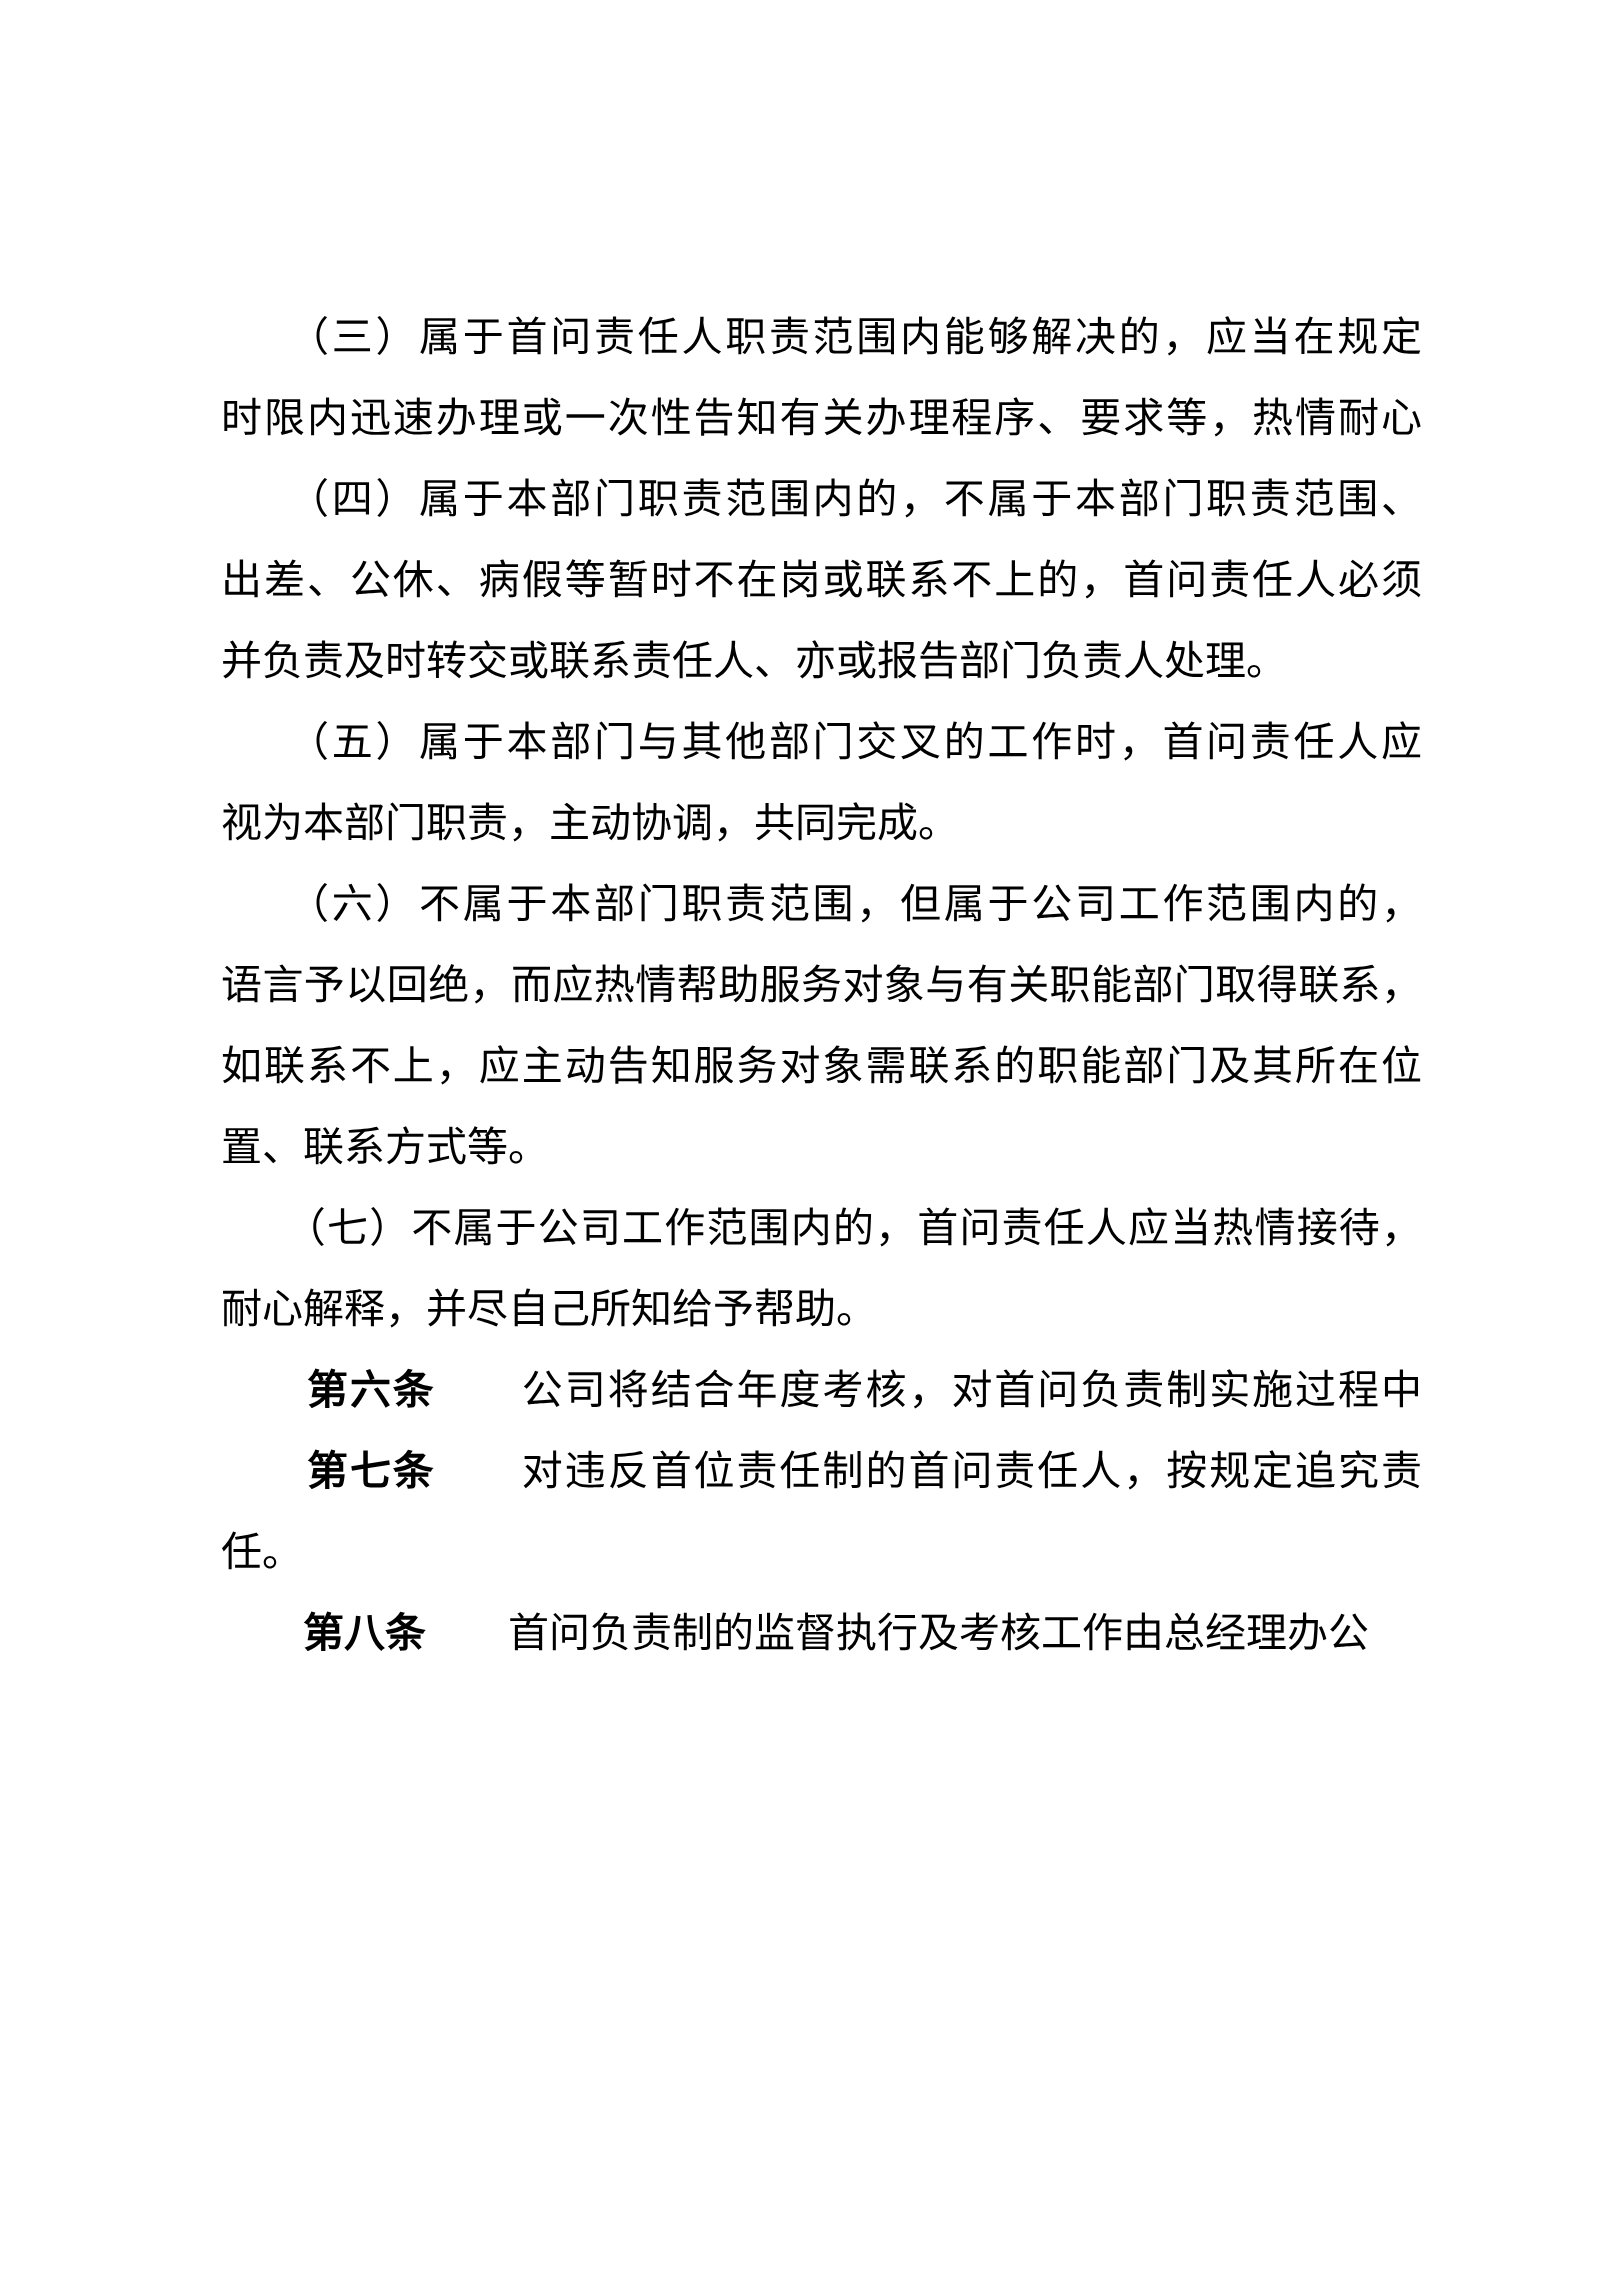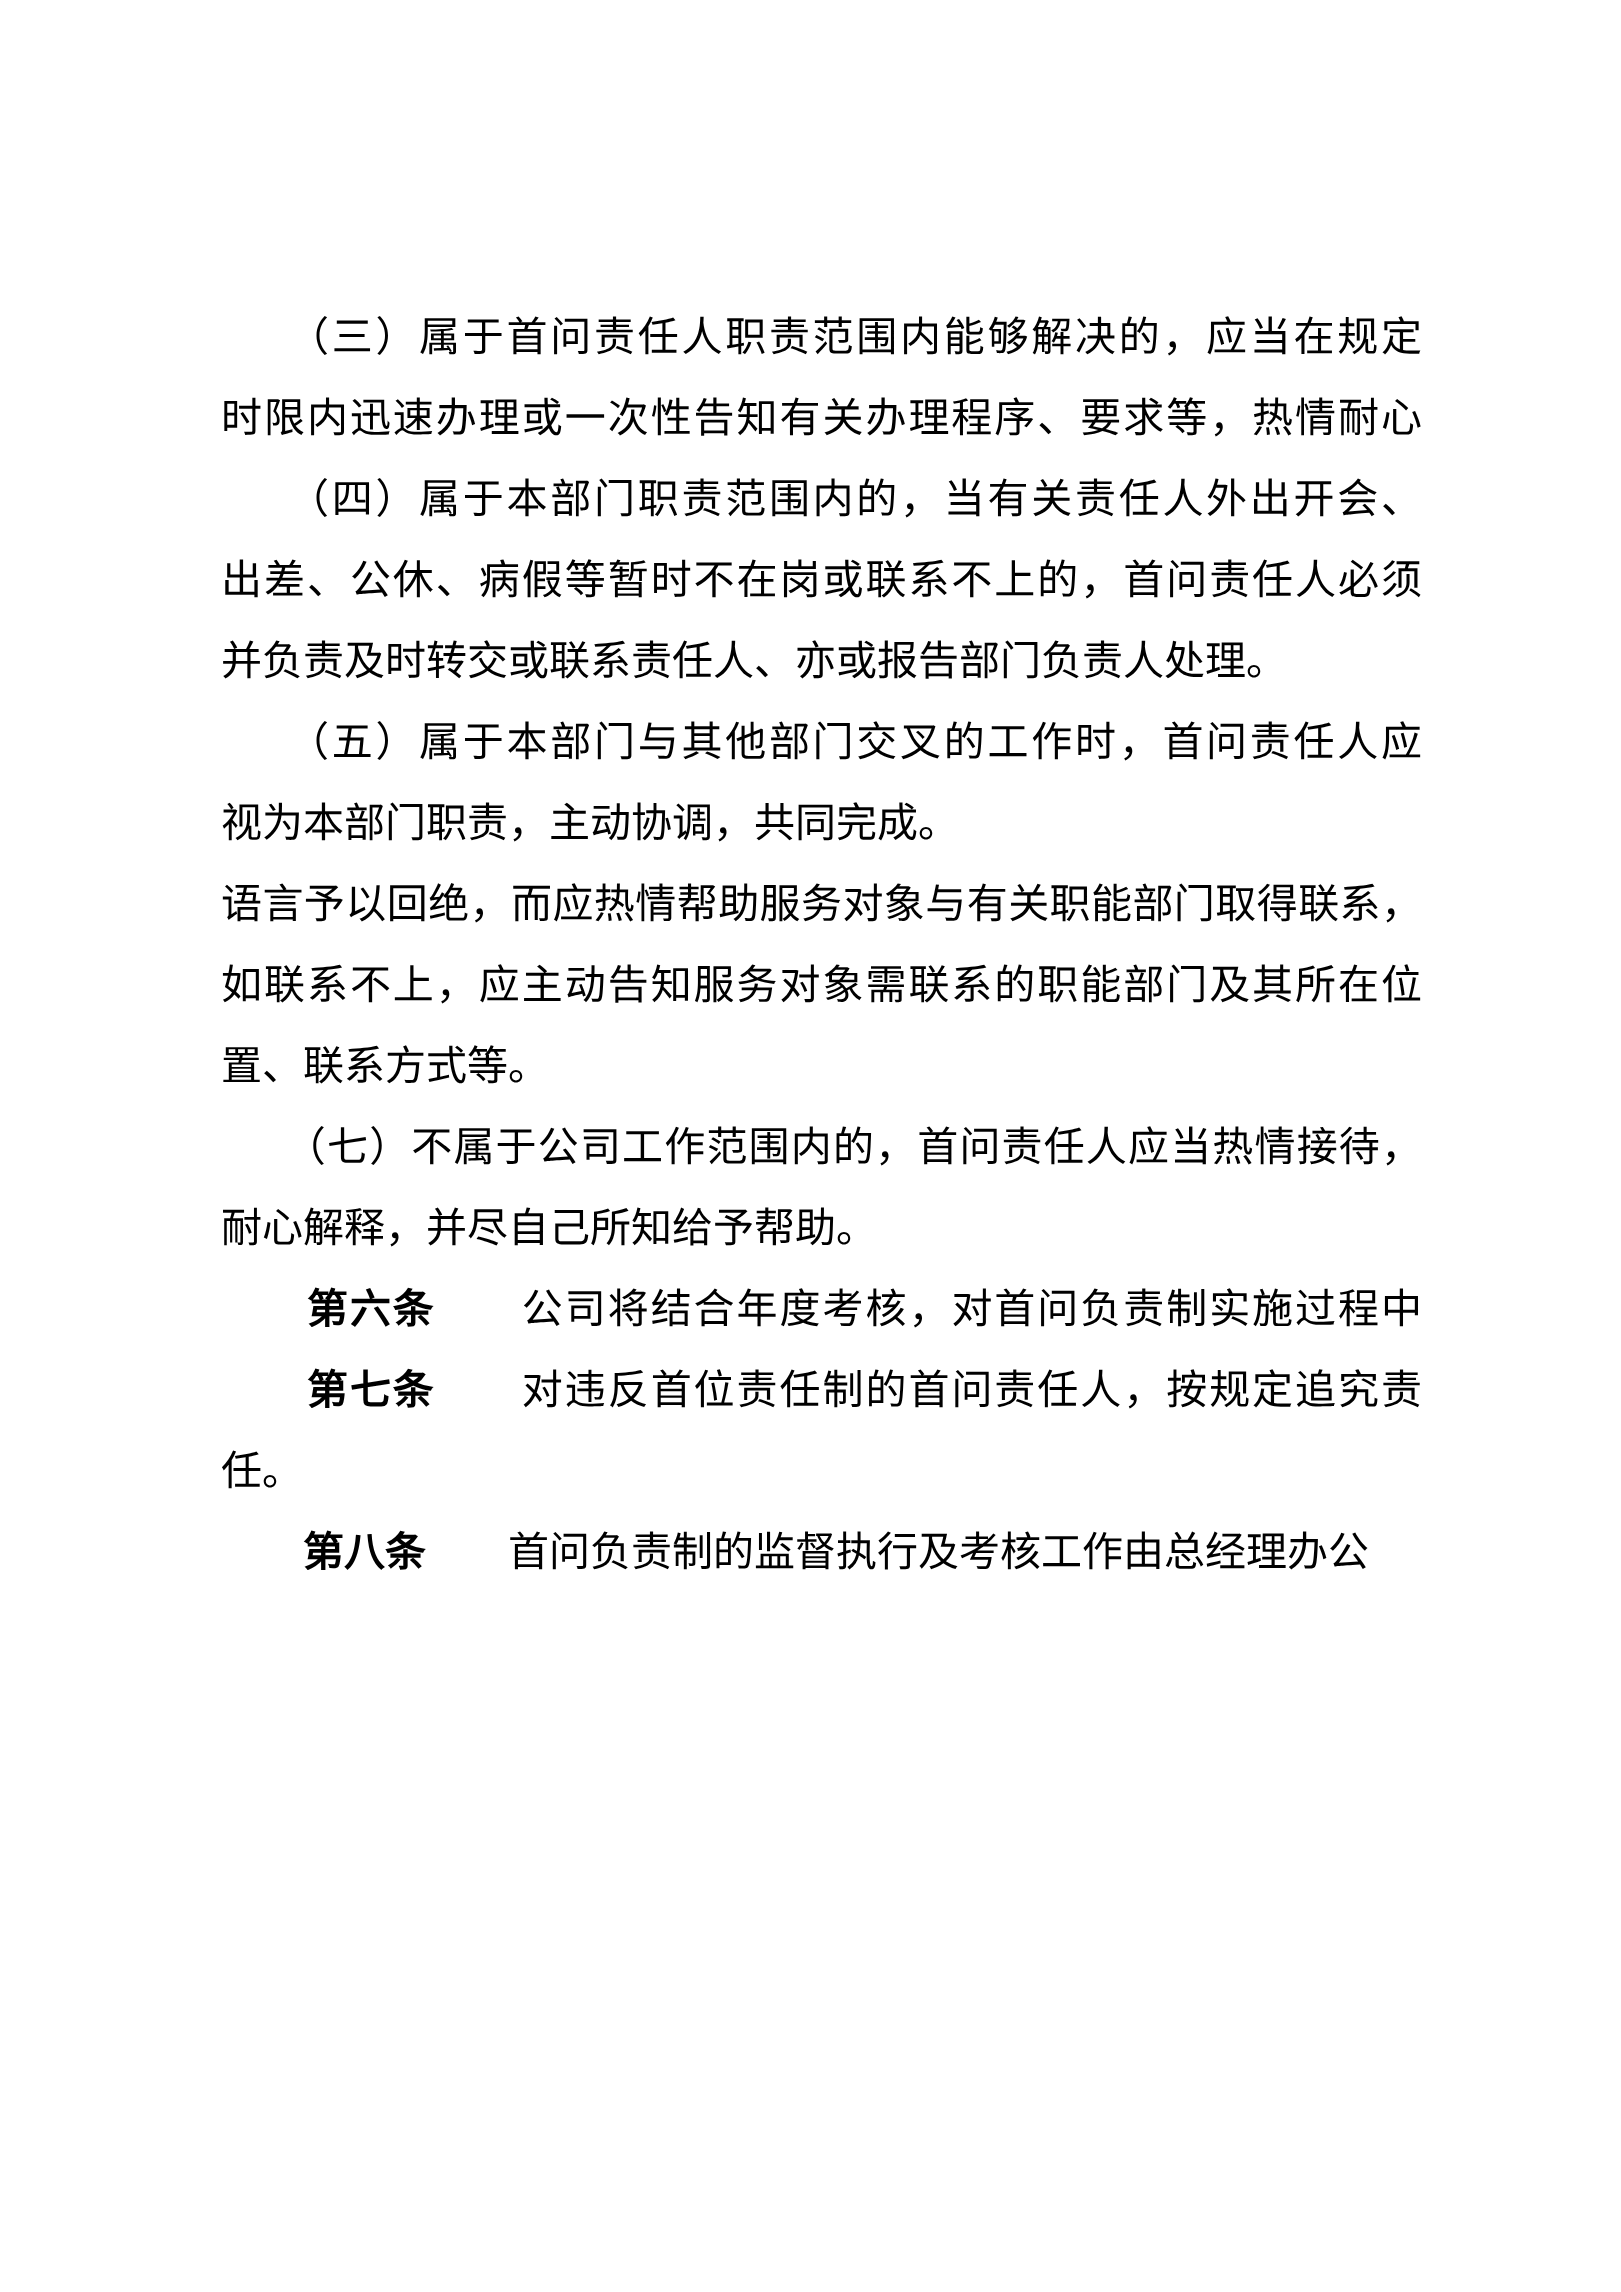--- a/index.html
+++ b/index.html
@@ -50,25 +50,26 @@
     white-space: pre;
   }
 </style>
 </head>
 <body>
 
 <div class="page">
   <div class="body-text">
       <div class="line"><span>　　（三）属于首问责任人职责范围内能够解决的，应当在规定</span></div>
       <div class="line"><span>时限内迅速办理或一次性告知有关办理程序、要求等，热情耐心</span></div>
-      <div class="line"><span>　　（四）属于本部门职责范围内的，当有关责任人外出开会、</span></div>
+      <div class="line"><span>　　（四）属于本部门职责范围内的，不属于本部门职责范围、</span></div>
       <div class="line"><span>出差、公休、病假等暂时不在岗或联系不上的，首问责任人必须</span></div>
       <div class="line end"><span>并负责及时转交或联系责任人、亦或报告部门负责人处理。</span></div>
       <div class="line"><span>　　（五）属于本部门与其他部门交叉的工作时，首问责任人应</span></div>
       <div class="line end"><span>视为本部门职责，主动协调，共同完成。</span></div>
+      <div class="line"><span>　　（六）不属于本部门职责范围，但属于公司工作范围内的，</span></div>
       <div class="line"><span>语言予以回绝，而应热情帮助服务对象与有关职能部门取得联系，</span></div>
       <div class="line"><span>如联系不上，应主动告知服务对象需联系的职能部门及其所在位</span></div>
       <div class="line end"><span>置、联系方式等。</span></div>
       <div class="line"><span>　　（七）不属于公司工作范围内的，首问责任人应当热情接待，</span></div>
       <div class="line end"><span>耐心解释，并尽自己所知给予帮助。</span></div>
       <div class="line"><span>　　</span><span class="bold">第六条</span><span>　　公司将结合年度考核，对首问负责制实施过程中</span></div>
       <div class="line"><span>　　</span><span class="bold">第七条</span><span>　　对违反首位责任制的首问责任人，按规定追究责</span></div>
       <div class="line end"><span>任。</span></div>
       <div class="line end"><span>　　</span><span class="bold">第八条</span><span>　　首问负责制的监督执行及考核工作由总经理办公</span></div>
     </div>

